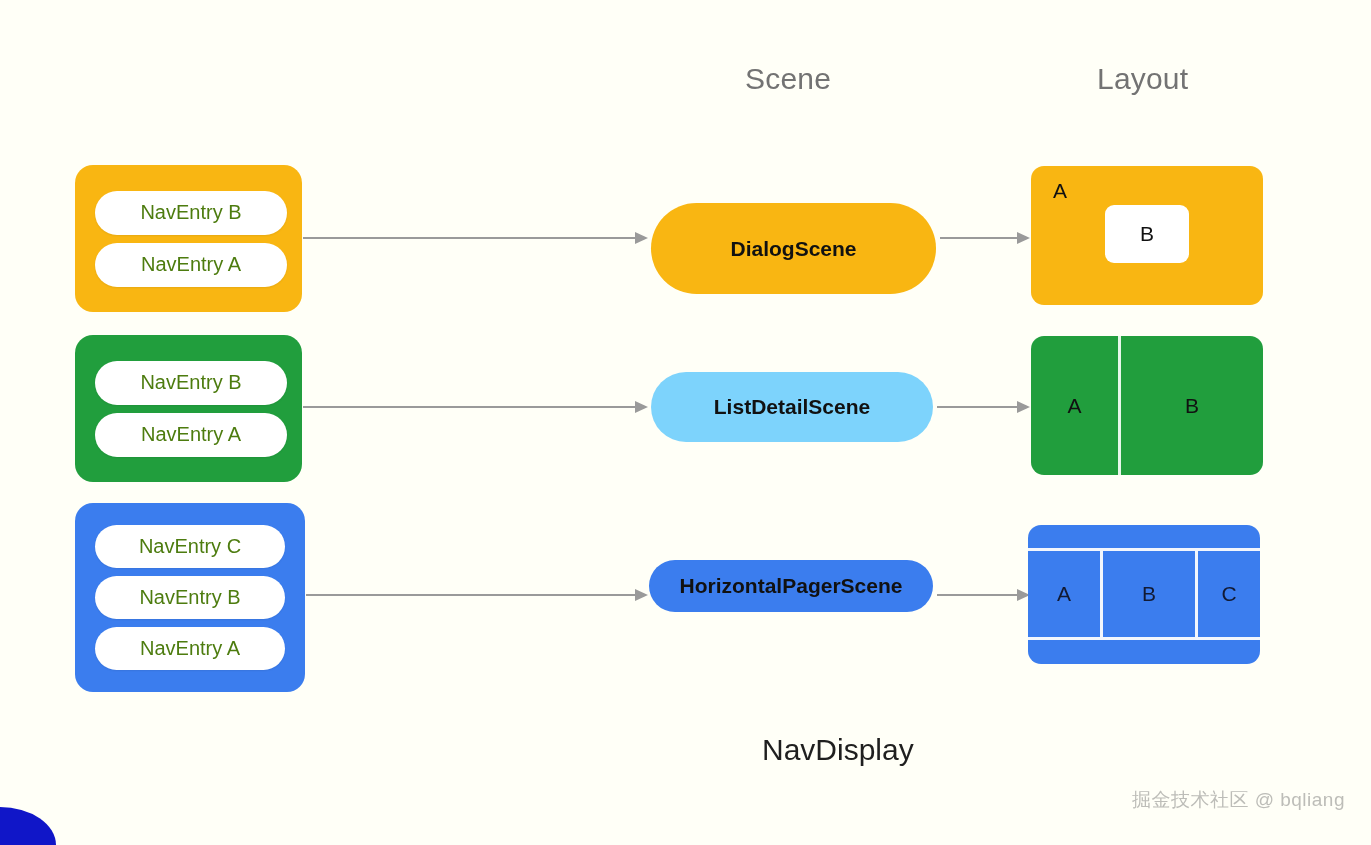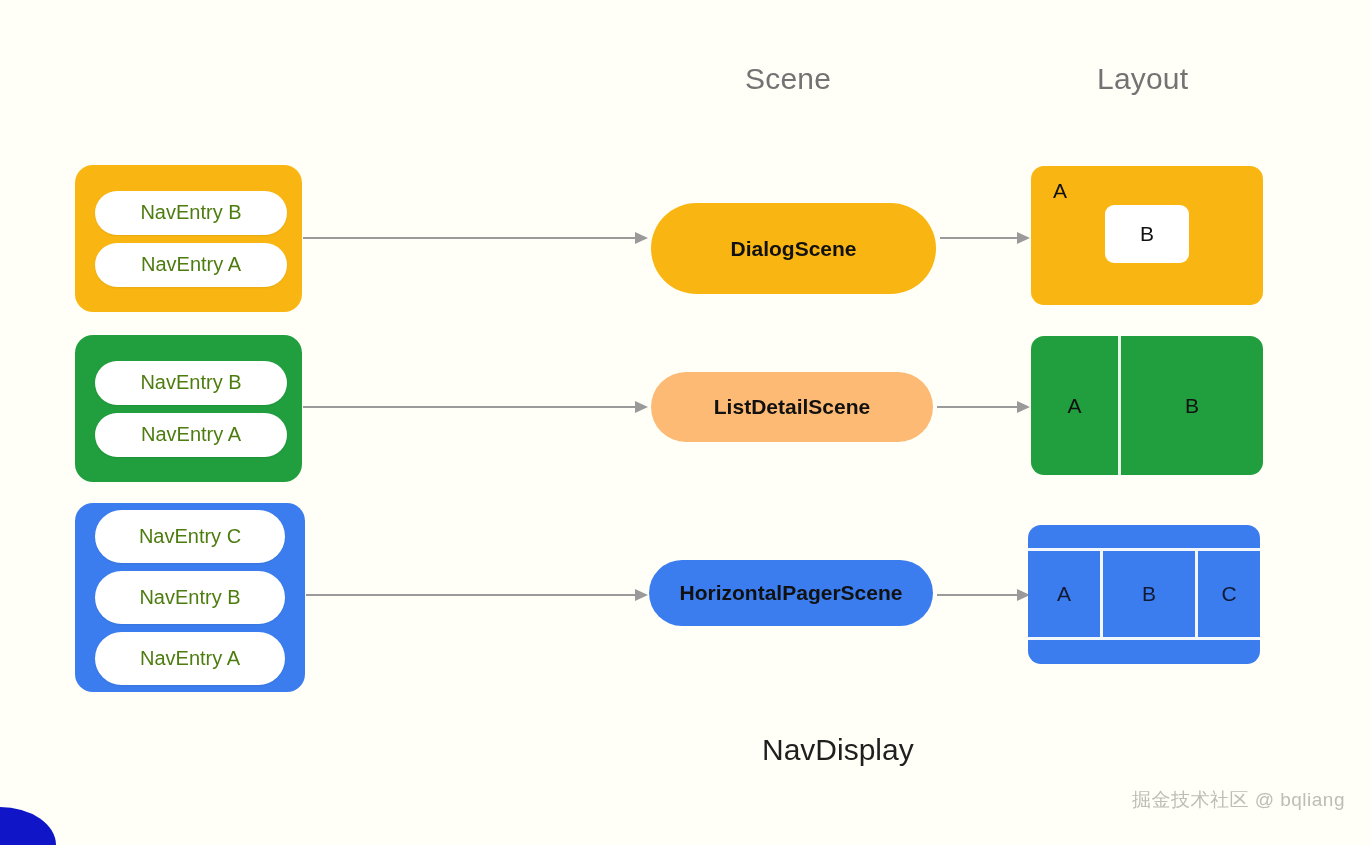--- a/index.html
+++ b/index.html
@@ -59,45 +59,45 @@
     align-items: center;
     justify-content: center;
     font-size: 20px;
     color: #4d7c0f;
     white-space: nowrap;
     box-shadow: 0 1px 2px rgba(0,0,0,0.07);
     flex: 0 0 auto;
   }
   .stack.amber .nav-entry,
   .stack.green .nav-entry { width: 192px; }
-  .stack.blue .nav-entry { width: 190px; height: 53px; }
+  .stack.blue .nav-entry { width: 190px; height: 43px; }
 
   
   .scene-pill {
     position: absolute;
     border-radius: 999px;
     display: flex;
     align-items: center;
     justify-content: center;
     font-size: 21px;
     font-weight: bold;
     color: #111111;
     white-space: nowrap;
     box-sizing: border-box;
   }
   #pill-dialog {
     left: 651px; top: 203px; width: 285px; height: 91px;
     background: #F9B612;
   }
   #pill-listdetail {
     left: 651px; top: 372px; width: 282px; height: 70px;
-    background: #fdba74;
+    background: #7dd3fc;
   }
   #pill-pager {
-    left: 649px; top: 560px; width: 284px; height: 66px;
+    left: 649px; top: 560px; width: 284px; height: 52px;
     background: #3B7DEE;
   }
 
   
   .arrow {
     position: absolute;
     height: 16px;
     pointer-events: none;
   }
   .arrow .shaft {

